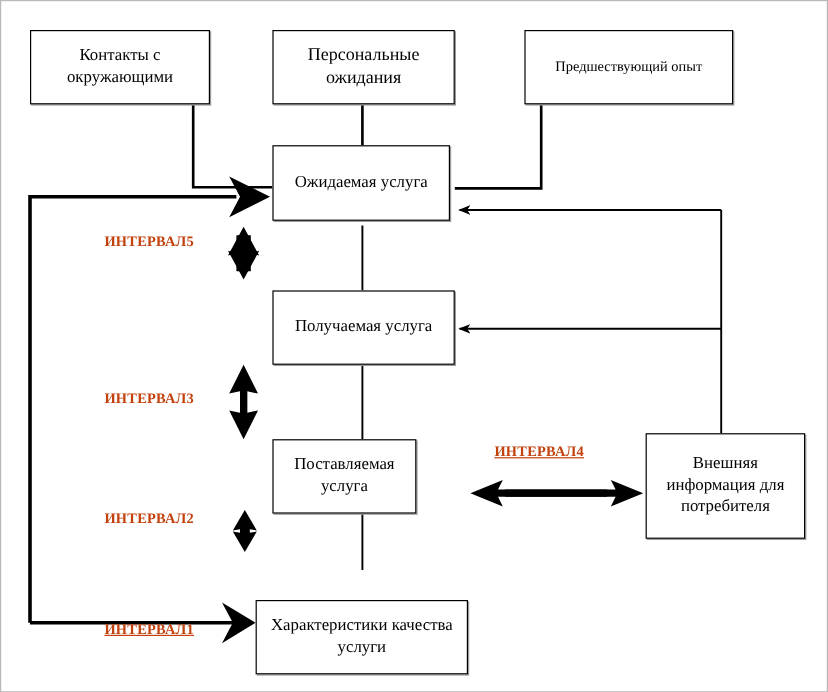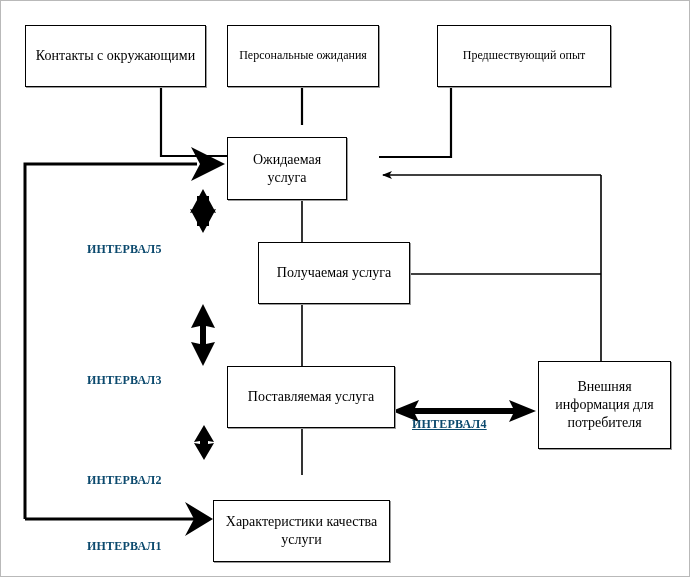--- a/index.html
+++ b/index.html
@@ -31,24 +31,23 @@
     z-index: 5;
     box-shadow: 1px 1px 0 0 #9a9a9a;
   }
   .node span { display: block; padding: 0 4px; }
   .label {
     position: absolute;
     font-family: "Liberation Serif", "DejaVu Serif", serif;
     font-weight: bold;
     font-size: 12px;
     letter-spacing: 0.2px;
-    color: #0c4a6e;
+    color: #c2410c;
     white-space: nowrap;
     z-index: 6;
-    margin-top: 48px;
   }
   svg.wires {
     position: absolute;
     left: 0;
     top: 0;
     width: 690px;
     height: 577px;
     z-index: 2;
   }
 </style>
@@ -105,61 +104,61 @@
       <path d="M 203 424 L 213 441 L 207 440 L 207 447 L 199 447 L 199 440 L 193 441 Z" fill="#000000"></path>
       <path d="M 203 459 L 213 442 L 207 443 L 207 436 L 199 436 L 199 443 L 193 442 Z" fill="#000000"></path>
     </g>
 
     <g>
       <path d="M 391 410 L 418 399 L 414 407 L 505 407 L 505 413 L 414 413 L 418 421 Z" fill="#000000"></path>
       <path d="M 535 410 L 508 399 L 512 407 L 420 407 L 420 413 L 512 413 L 508 421 Z" fill="#000000"></path>
     </g>
   </svg>
 
-  <div class="node" style="left:24px; top:24px; width:181px; height:62px; font-size:14px;">
+  <div class="node" style="left:24px; top:24px; width:150px; height:62px; font-size:14px;">
     <span>Контакты с окружающими</span>
   </div>
 
-  <div class="node" style="left:226px; top:24px; width:152px; height:62px; font-size:12px;">
+  <div class="node" style="left:226px; top:24px; width:152px; height:62px; font-size:15px;">
     <span>Персональные ожидания</span>
   </div>
 
   <div class="node" style="left:436px; top:24px; width:174px; height:62px; font-size:12px;">
     <span>Предшествующий опыт</span>
   </div>
 
-  <div class="node" style="left:226px; top:136px; width:120px; height:63px; font-size:14px;">
+  <div class="node" style="left:226px; top:120px; width:148px; height:63px; font-size:14px;">
     <span>Ожидаемая услуга</span>
   </div>
 
-  <div class="node" style="left:226px; top:241px; width:152px; height:62px; font-size:14px;margin-left:31px;">
+  <div class="node" style="left:226px; top:241px; width:152px; height:62px; font-size:14px;">
     <span>Получаемая услуга</span>
   </div>
 
-  <div class="node" style="left:226px; top:365px; width:168px; height:62px; font-size:14px;">
+  <div class="node" style="left:226px; top:365px; width:120px; height:62px; font-size:14px;">
     <span>Поставляемая услуга</span>
   </div>
 
   <div class="node" style="left:212px; top:474px; width:177px; height:62px; font-size:14px;margin-top:25px;">
     <span>Характеристики качества услуги</span>
   </div>
 
   <div class="node" style="left:537px; top:360px; width:133px; height:88px; font-size:14px;">
     <span>Внешняя информация для потребителя</span>
   </div>
 
   <div class="label" style="left:86px; top:193px;">
     <span>ИНТЕРВАЛ5</span>
   </div>
   <div class="label" style="left:86px; top:324px;">
     <span>ИНТЕРВАЛ3</span>
   </div>
   <div class="label" style="left:86px; top:424px;">
     <span>ИНТЕРВАЛ2</span>
   </div>
-  <div class="label" style="left:86px; top:490px;">
+  <div class="label" style="left:86px; top:516px;text-decoration:underline;">
     <span>ИНТЕРВАЛ1</span>
   </div>
   <div class="label" style="left:411px; top:368px;text-decoration:underline;">
     <span>ИНТЕРВАЛ4</span>
   </div>
 
 </div>
 
 </body></html>

